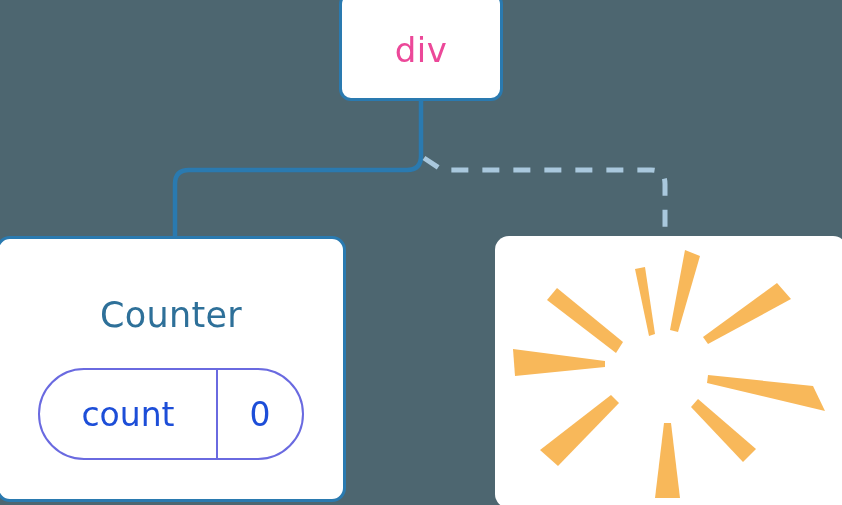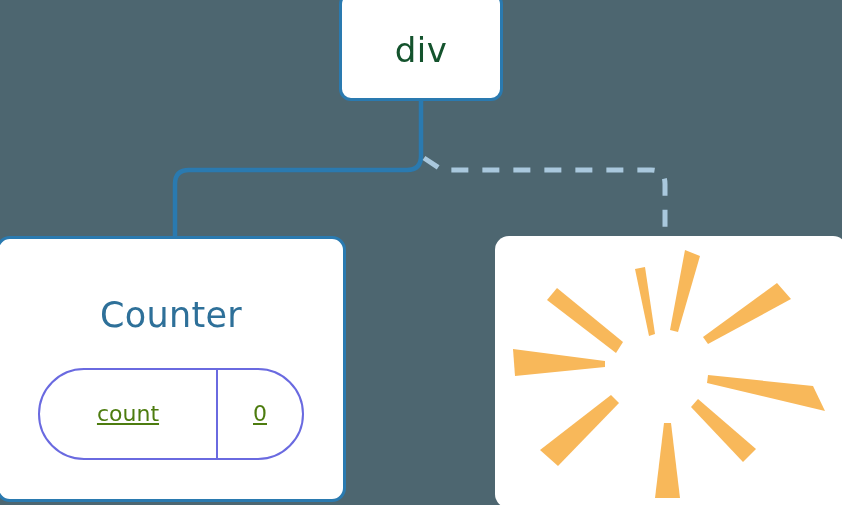--- a/index.html
+++ b/index.html
@@ -39,21 +39,21 @@
     width: 164px;
     height: 109px;
     border: 3px solid #2a7ab0;
     border-radius: 12px;
     display: flex;
     align-items: center;
     justify-content: center;
   }
   #node-div .node-title {
     font-size: 34px;
-    color: #14532d;
+    color: #ec4899;
     line-height: 1;
     letter-spacing: 0.5px;
     padding-top: 6px;
   }
   #node-counter {
     left: -4px;
     top: 236px;
     width: 350px;
     height: 266px;
     border: 3px solid #2a7ab0;
@@ -77,24 +77,23 @@
     border: 2px solid #6a6ae0;
     border-radius: 46px;
     display: flex;
     align-items: stretch;
     background: #fff;
   }
   .pill-key, .pill-val {
     display: flex;
     align-items: center;
     justify-content: center;
-    color: #4d7c0f;
-    font-size: 22px;
+    color: #1d4ed8;
+    font-size: 33px;
     line-height: 1;
-    text-decoration: underline;
   }
   .pill-key { flex: 0 0 176px; }
   .pill-val { flex: 1 1 auto; }
   .pill-divider {
     width: 2px;
     background: #6a6ae0;
     flex: 0 0 2px;
   }
   
   #node-render {

